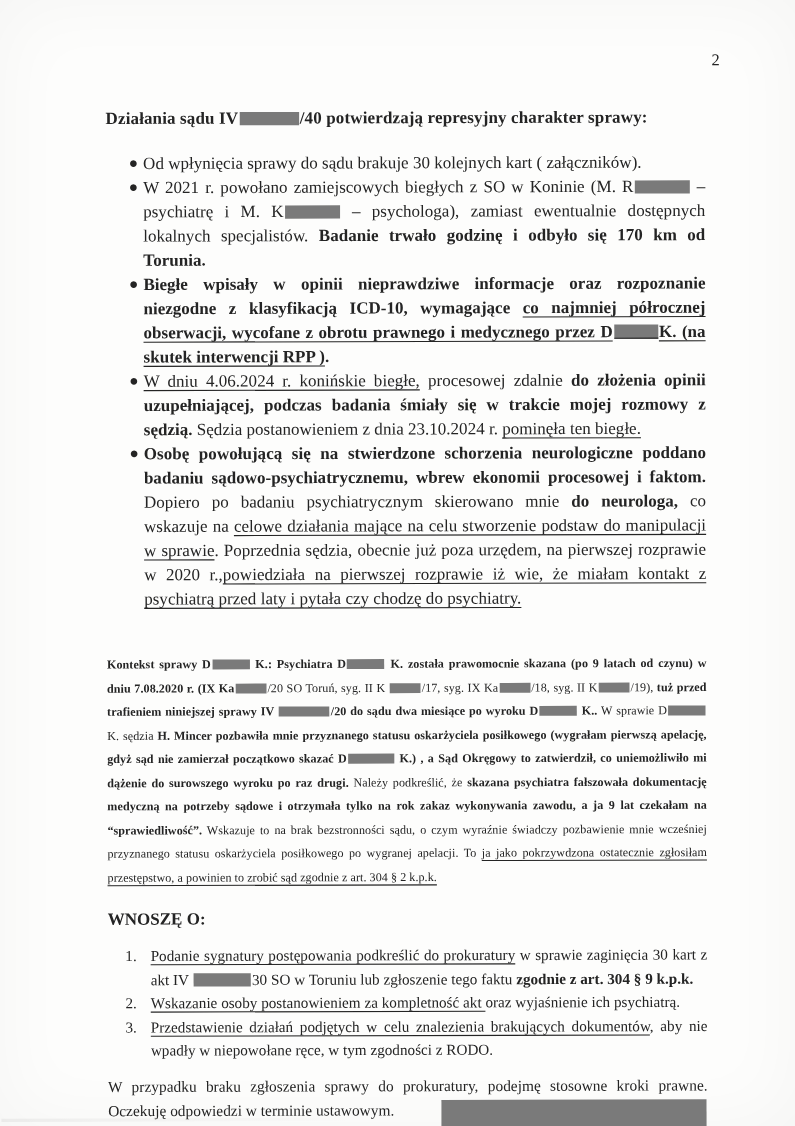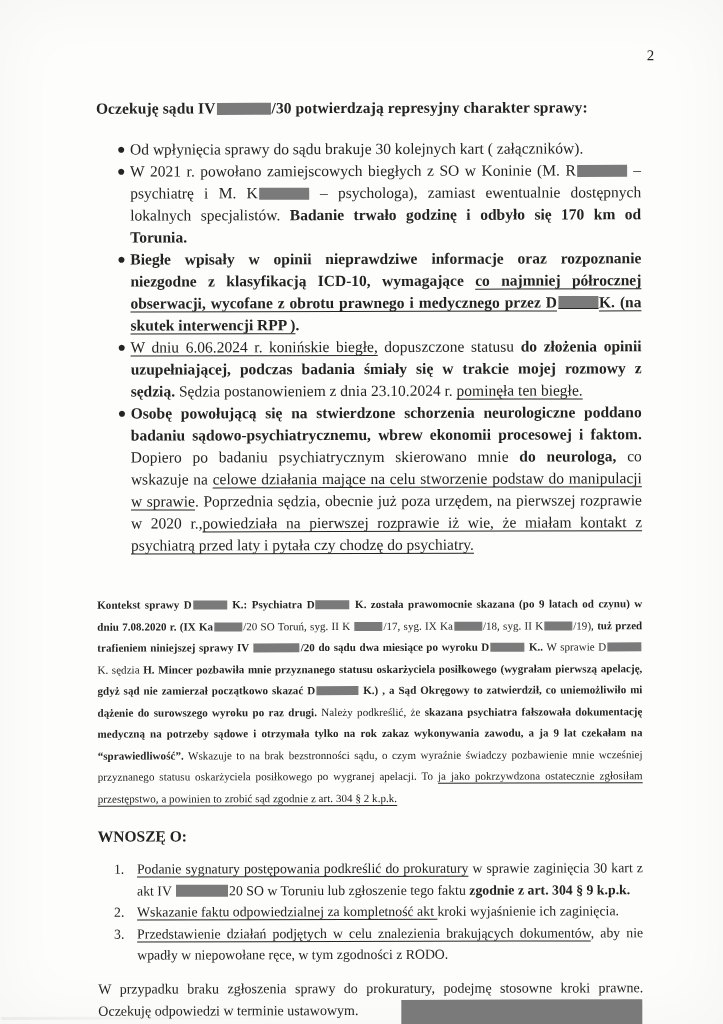--- a/index.html
+++ b/index.html
@@ -49,57 +49,57 @@
 </head>
 <body>
 
 <div class="page">
   <div class="tilt">
 
     <div class="pagenum">2</div>
 
     <div class="content">
 
-      <div class="doc-heading"><span class="b ">Oczekuję sądu IV</span><span class="redact" style="width: 54px;"></span><span class="b ">/30 potwierdzają represyjny charakter sprawy:</span></div>
+      <div class="doc-heading"><span class="b ">Działania sądu IV</span><span class="redact" style="width: 54px;"></span><span class="b ">/40 potwierdzają represyjny charakter sprawy:</span></div>
 
       <div class="bullets">
         <div class="bullet">
           <span class="marker">●</span>
           <span class="btext"><span class="">Od wpłynięcia sprawy do sądu brakuje 30 kolejnych kart ( załączników).</span></span>
         </div>
         <div class="bullet">
           <span class="marker">●</span>
           <span class="btext"><span class="">W 2021 r. powołano zamiejscowych biegłych z SO w Koninie (M. R</span><span class="redact" style="width: 50px;"></span><span class=""> – psychiatrę i M. K</span><span class="redact" style="width: 50px;"></span><span class=""> – psychologa), zamiast ewentualnie  dostępnych lokalnych specjalistów. </span><span class="b ">Badanie trwało godzinę i odbyło się 170 km od Torunia.</span></span>
         </div>
         <div class="bullet">
           <span class="marker">●</span>
           <span class="btext"><span class="b ">Biegłe wpisały w opinii nieprawdziwe informacje oraz rozpoznanie niezgodne z klasyfikacją ICD-10, wymagające </span><span class="b u">co najmniej półrocznej obserwacji, wycofane z obrotu prawnego i medycznego przez D</span><span class="redact u" style="width: 40px;"></span><span class="b u">K. (na skutek interwencji RPP )</span><span class="b ">.</span></span>
         </div>
         <div class="bullet">
           <span class="marker">●</span>
-          <span class="btext"><span class="u">W dniu 6.06.2024 r. konińskie biegłe,</span><span class=""> dopuszczone statusu </span><span class="b ">do złożenia opinii uzupełniającej, podczas badania śmiały się w trakcie mojej rozmowy z sędzią.</span><span class=""> Sędzia postanowieniem z dnia 23.10.2024 r. </span><span class="u">pominęła ten biegłe.</span></span>
+          <span class="btext"><span class="u">W dniu 4.06.2024 r. konińskie biegłe,</span><span class=""> procesowej zdalnie </span><span class="b ">do złożenia opinii uzupełniającej, podczas badania śmiały się w trakcie mojej rozmowy z sędzią.</span><span class=""> Sędzia postanowieniem z dnia 23.10.2024 r. </span><span class="u">pominęła ten biegłe.</span></span>
         </div>
         <div class="bullet">
           <span class="marker">●</span>
           <span class="btext"><span class="b ">Osobę powołującą się na stwierdzone schorzenia neurologiczne poddano badaniu sądowo-psychiatrycznemu, wbrew ekonomii procesowej i faktom. </span><span class="">Dopiero po badaniu psychiatrycznym skierowano mnie </span><span class="b ">do neurologa,</span><span class=""> co wskazuje na </span><span class="u">celowe działania mające na celu stworzenie podstaw do manipulacji w sprawie</span><span class="">. Poprzednia sędzia, obecnie już poza urzędem, na pierwszej rozprawie w 2020 r.,</span><span class="u">powiedziała  na pierwszej rozprawie iż wie, że miałam kontakt z psychiatrą przed laty  i  pytała czy chodzę  do psychiatry.</span></span>
         </div>
       </div>
 
       <div class="kontekst"><span class="b ">Kontekst sprawy D</span><span class="redact" style="width: 34px;"></span><span class="b "> K.: Psychiatra D</span><span class="redact" style="width: 34px;"></span><span class="b "> K. została prawomocnie skazana (po 9 latach od czynu) w dniu 7.08.2020 r. (IX Ka</span><span class="redact" style="width: 28px;"></span><span class="">/20 SO Toruń, syg. II K </span><span class="redact" style="width: 28px;"></span><span class="">/17, syg. IX Ka</span><span class="redact" style="width: 28px;"></span><span class="">/18, syg. II K</span><span class="redact" style="width: 28px;"></span><span class="">/19), </span><span class="b ">tuż przed trafieniem niniejszej sprawy IV </span><span class="redact" style="width: 46px;"></span><span class="b ">/20 do sądu dwa miesiące po wyroku D</span><span class="redact" style="width: 34px;"></span><span class="b "> K..</span><span class=""> W sprawie D</span><span class="redact" style="width: 34px;"></span><span class=""> K. sędzia </span><span class="b ">H. Mincer pozbawiła mnie przyznanego statusu oskarżyciela posiłkowego (wygrałam pierwszą apelację, gdyż sąd nie zamierzał początkowo skazać D</span><span class="redact" style="width: 42px;"></span><span class="b "> K.) , a Sąd Okręgowy to zatwierdził, co uniemożliwiło mi dążenie do surowszego wyroku po raz drugi.</span><span class=""> Należy podkreślić, że </span><span class="b ">skazana psychiatra fałszowała dokumentację medyczną na potrzeby sądowe i otrzymała tylko na rok zakaz wykonywania zawodu, a ja 9 lat czekałam na “sprawiedliwość”.</span><span class=""> Wskazuje to na brak bezstronności sądu, o czym wyraźnie świadczy pozbawienie mnie wcześniej przyznanego statusu oskarżyciela posiłkowego po wygranej apelacji. To </span><span class="u">ja jako pokrzywdzona ostatecznie zgłosiłam przestępstwo, a powinien to zrobić sąd zgodnie z  art. 304 § 2 k.p.k.</span></div>
 
       <div class="wnosze-title">WNOSZĘ O:</div>
 
       <div class="wlist">
         <div class="witem">
           <span class="num">1.</span>
-          <span class="wtext"><span class="u">Podanie sygnatury postępowania podkreślić do prokuratury</span><span class=""> w sprawie zaginięcia 30 kart z akt IV </span><span class="redact" style="width: 52px;"></span><span class="">20 SO w Toruniu lub  zgłoszenie tego faktu </span><span class="b ">zgodnie z art. 304 § 9 k.p.k.</span></span>
+          <span class="wtext"><span class="u">Podanie sygnatury postępowania podkreślić do prokuratury</span><span class=""> w sprawie zaginięcia 30 kart z akt IV </span><span class="redact" style="width: 52px;"></span><span class="">30 SO w Toruniu lub  zgłoszenie tego faktu </span><span class="b ">zgodnie z art. 304 § 9 k.p.k.</span></span>
         </div>
         <div class="witem">
           <span class="num">2.</span>
-          <span class="wtext"><span class="u">Wskazanie faktu odpowiedzialnej za kompletność akt </span><span class="">kroki wyjaśnienie ich zaginięcia.</span></span>
+          <span class="wtext"><span class="u">Wskazanie osoby postanowieniem za kompletność akt </span><span class="">oraz wyjaśnienie ich psychiatrą.</span></span>
         </div>
         <div class="witem">
           <span class="num">3.</span>
           <span class="wtext"><span class="u">Przedstawienie działań podjętych w celu znalezienia brakujących dokumentów</span><span class="">, aby nie wpadły w niepowołane ręce, w tym zgodności z RODO.</span></span>
         </div>
       </div>
 
       <div class="closing-wrap">
         <div class="closing"><span class="">W przypadku braku zgłoszenia sprawy do prokuratury, podejmę stosowne kroki prawne. Oczekuję odpowiedzi w terminie ustawowym.</span></div>
         <div class="sig-redact"></div>

